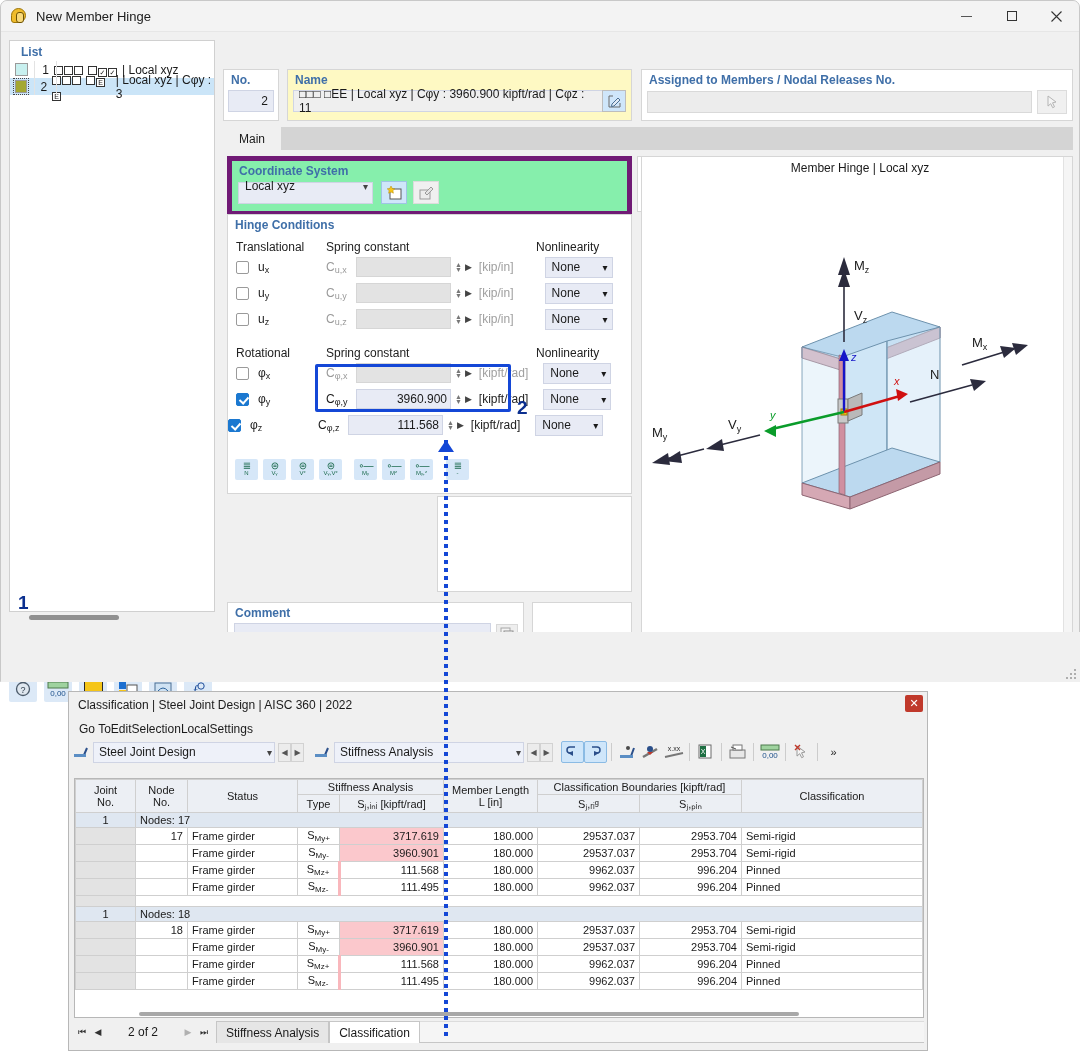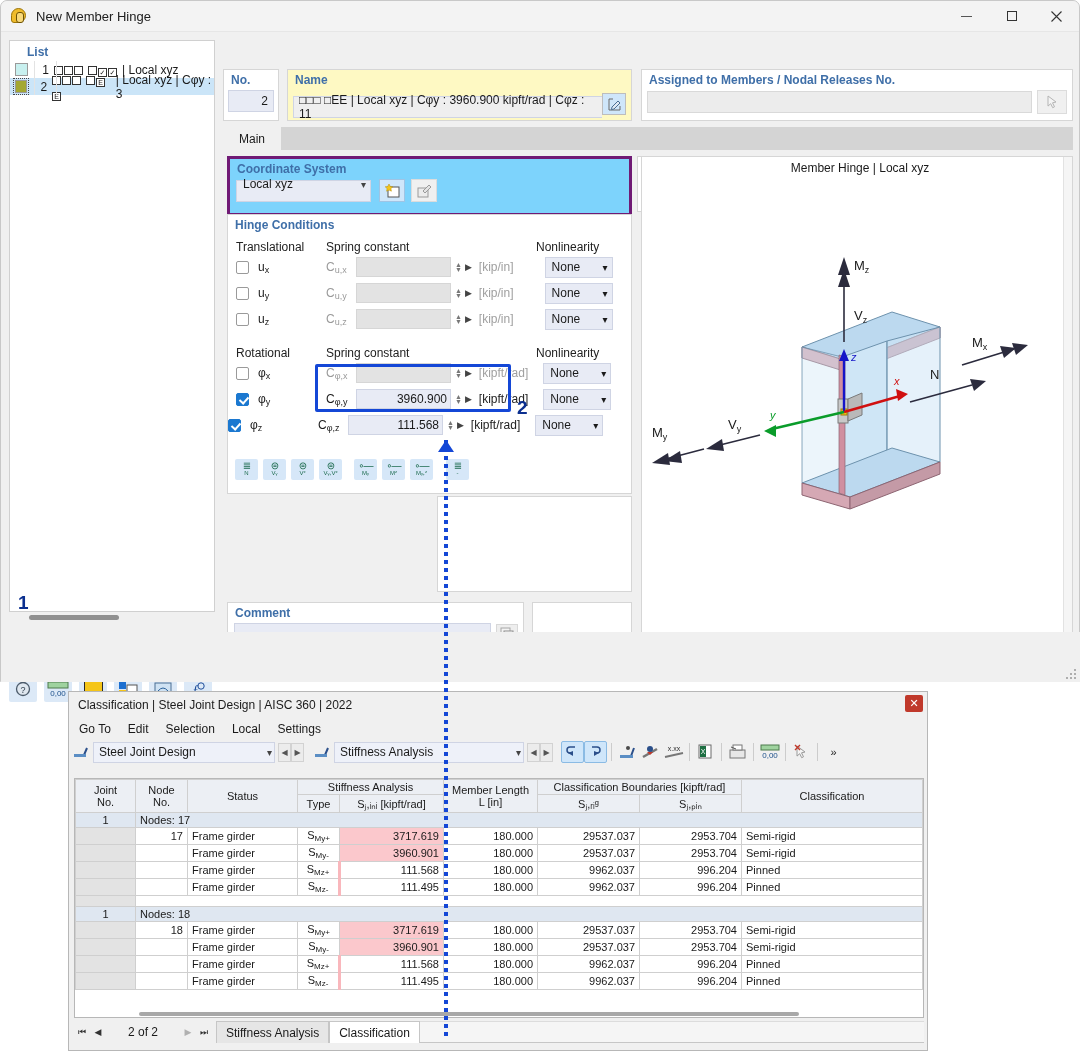--- a/index.html
+++ b/index.html
@@ -47,21 +47,21 @@
   }
   .mindash { width: 11px; height: 1px; background: #555; }
   .maxsq { width: 10px; height: 10px; border: 1px solid #333; }
 
   
   .dlg-body { position: absolute; left: 0; top: 31px; width: 1080px; height: 600px; }
 
   
   .list-panel { position: absolute; left: 8px; top: 8px; width: 206px; height: 572px;
     background: #fff; border: 1px solid #d0d0d0; }
-  .list-title { color: #3f6fa8; font-weight: bold; font-size: 12px; padding: 4px 0 2px 11px; margin-left: 6px; }
+  .list-title { color: #3f6fa8; font-weight: bold; font-size: 12px; padding: 4px 0 2px 11px; }
   .list-rows { position: relative; }
   .list-row { display: flex; align-items: center; height: 17px; font-size: 12px; padding-left: 2px; }
   .list-row.sel { background: #cbe5f8; }
   .swatch { width: 13px; height: 13px; margin: 0 5px 0 3px; border: 1px solid #9a9a9a; }
   .sw-sel-box { outline: 1px dotted #444; outline-offset: 1px; }
   .rn { width: 16px; text-align: right; margin-right: 5px; }
   .glyphbox {
     display: inline-block; width: 9px; height: 9px; border: 1px solid #333;
     margin-right: 1px; vertical-align: -1px; font-size: 7px; line-height: 8px;
     text-align: center; background: #fff;
@@ -103,21 +103,21 @@
   .fld.ro-gray { background: #efefef; }
 
   
   .tabstrip { position: absolute; left: 222px; top: 95px; width: 850px; height: 23px; background: #d4d4d4; }
   .tab {
     position: absolute; left: 0; top: 0; height: 23px; padding: 0 16px;
     background: #f0f0f0; display: flex; align-items: center; font-size: 12px;
   }
 
   
-  .coord-panel { position: absolute; left: 226px; top: 124px; width: 405px; height: 60px; background: #7dd3fc; border: 3px solid #701a75; }
+  .coord-panel { position: absolute; left: 226px; top: 124px; width: 405px; height: 60px; background: #86efac; border: 5px solid #701a75; }
   .combo {
     height: 22px; background: #e8ebf5; border: 1px solid #cfd4e4;
     display: flex; align-items: center; padding: 0 4px 13px 6px; font-size: 12px; text-align: center;
   }
   .combo .chev { margin-left: auto; color: #444; font-size: 10px; }
 
   .coord-blank { position: absolute; left: 636px; top: 124px; width: 436px; height: 56px; background: #fff; border: 1px solid #d6d6d6; }
 
   
   .hinge-panel { position: absolute; left: 226px; top: 182px; width: 405px; height: 280px; background: #fff; border: 1px solid #d6d6d6; }
@@ -184,21 +184,21 @@
   
   .cwin {
     position: absolute; left: 68px; top: 691px; width: 860px; height: 360px;
     background: #f0f0f0; border: 1px solid #b7b7b7;
   }
   .ctitle { height: 26px; display: flex; align-items: center; padding-left: 9px; font-size: 12px; background: #f0f0f0; }
   .cclose {
     position: absolute; right: 4px; top: 3px; width: 18px; height: 17px; background: #c0392b;
     color: #fff; display: flex; align-items: center; justify-content: center; font-size: 11px; border-radius: 2px;
   }
-  .cmenu { height: 21px; display: flex; align-items: center; gap: 17px; padding-left: 10px; font-size: 12px; }
+  .cmenu { height: 21px; display: flex; align-items: center; padding-left: 10px; font-size: 12px; }
   .ctoolbar { height: 26px; display: flex; align-items: center; background: #f0f0f0; padding-left: 4px; }
   .cselect {
     height: 21px; background: #eef1f9; border: 1px solid #cfd4e4;
     display: flex; align-items: center; font-size: 12px; padding: 0 2px 0 5px;
   }
   .navbtn { width: 13px; height: 19px; display: flex; align-items: center; justify-content: center;
     background: #ececec; border: 1px solid #d2d2d2; font-size: 8px; color: #555; }
   .ctb-ico { width: 23px; height: 22px; display:flex; align-items:center; justify-content:center; font-size: 11px; }
   .ctb-ico.on { background: #cfe6fa; border: 1px solid #8bbbe4; border-radius: 2px; }
   .csep { width: 1px; height: 18px; background: #cccccc; margin: 0 4px; }
@@ -374,21 +374,21 @@
       </div>
 
       <div class="no-panel">
         <div class="p-label">No.</div>
         <div class="fld" style="margin:3px 4px 0 4px;justify-content:flex-end">2</div>
       </div>
 
       <div class="name-panel">
         <div class="p-label">Name</div>
         <div style="display:flex;margin:3px 5px 0 5px;align-items:center;">
-          <div class="fld ro-gray" style="flex:1;border-right:none;margin-top:6px;">□□□ □EE | Local xyz | Cφy : 3960.900 kipft/rad | Cφz : 11</div>
+          <div class="fld ro-gray" style="flex:1;border-right:none;">□□□ □EE | Local xyz | Cφy : 3960.900 kipft/rad | Cφz : 11</div>
           <div style="width:24px;height:22px;background:#cfe6fa;border:1px solid #bdbdbd;display:flex;align-items:center;justify-content:center">
             <svg width="15" height="15" viewBox="0 0 15 15">
                 <path d="M2 2 h4 M2 2 v11 h11 v-4" stroke="#6a6a6a" fill="none"></path>
                 <path d="M5 10 l6-6 2 2 -6 6 -2.6 .6z" fill="#dfe9f4" stroke="#4b6f93"></path>
               </svg>
           </div>
         </div>
       </div>
 
       <div class="assign-panel">

